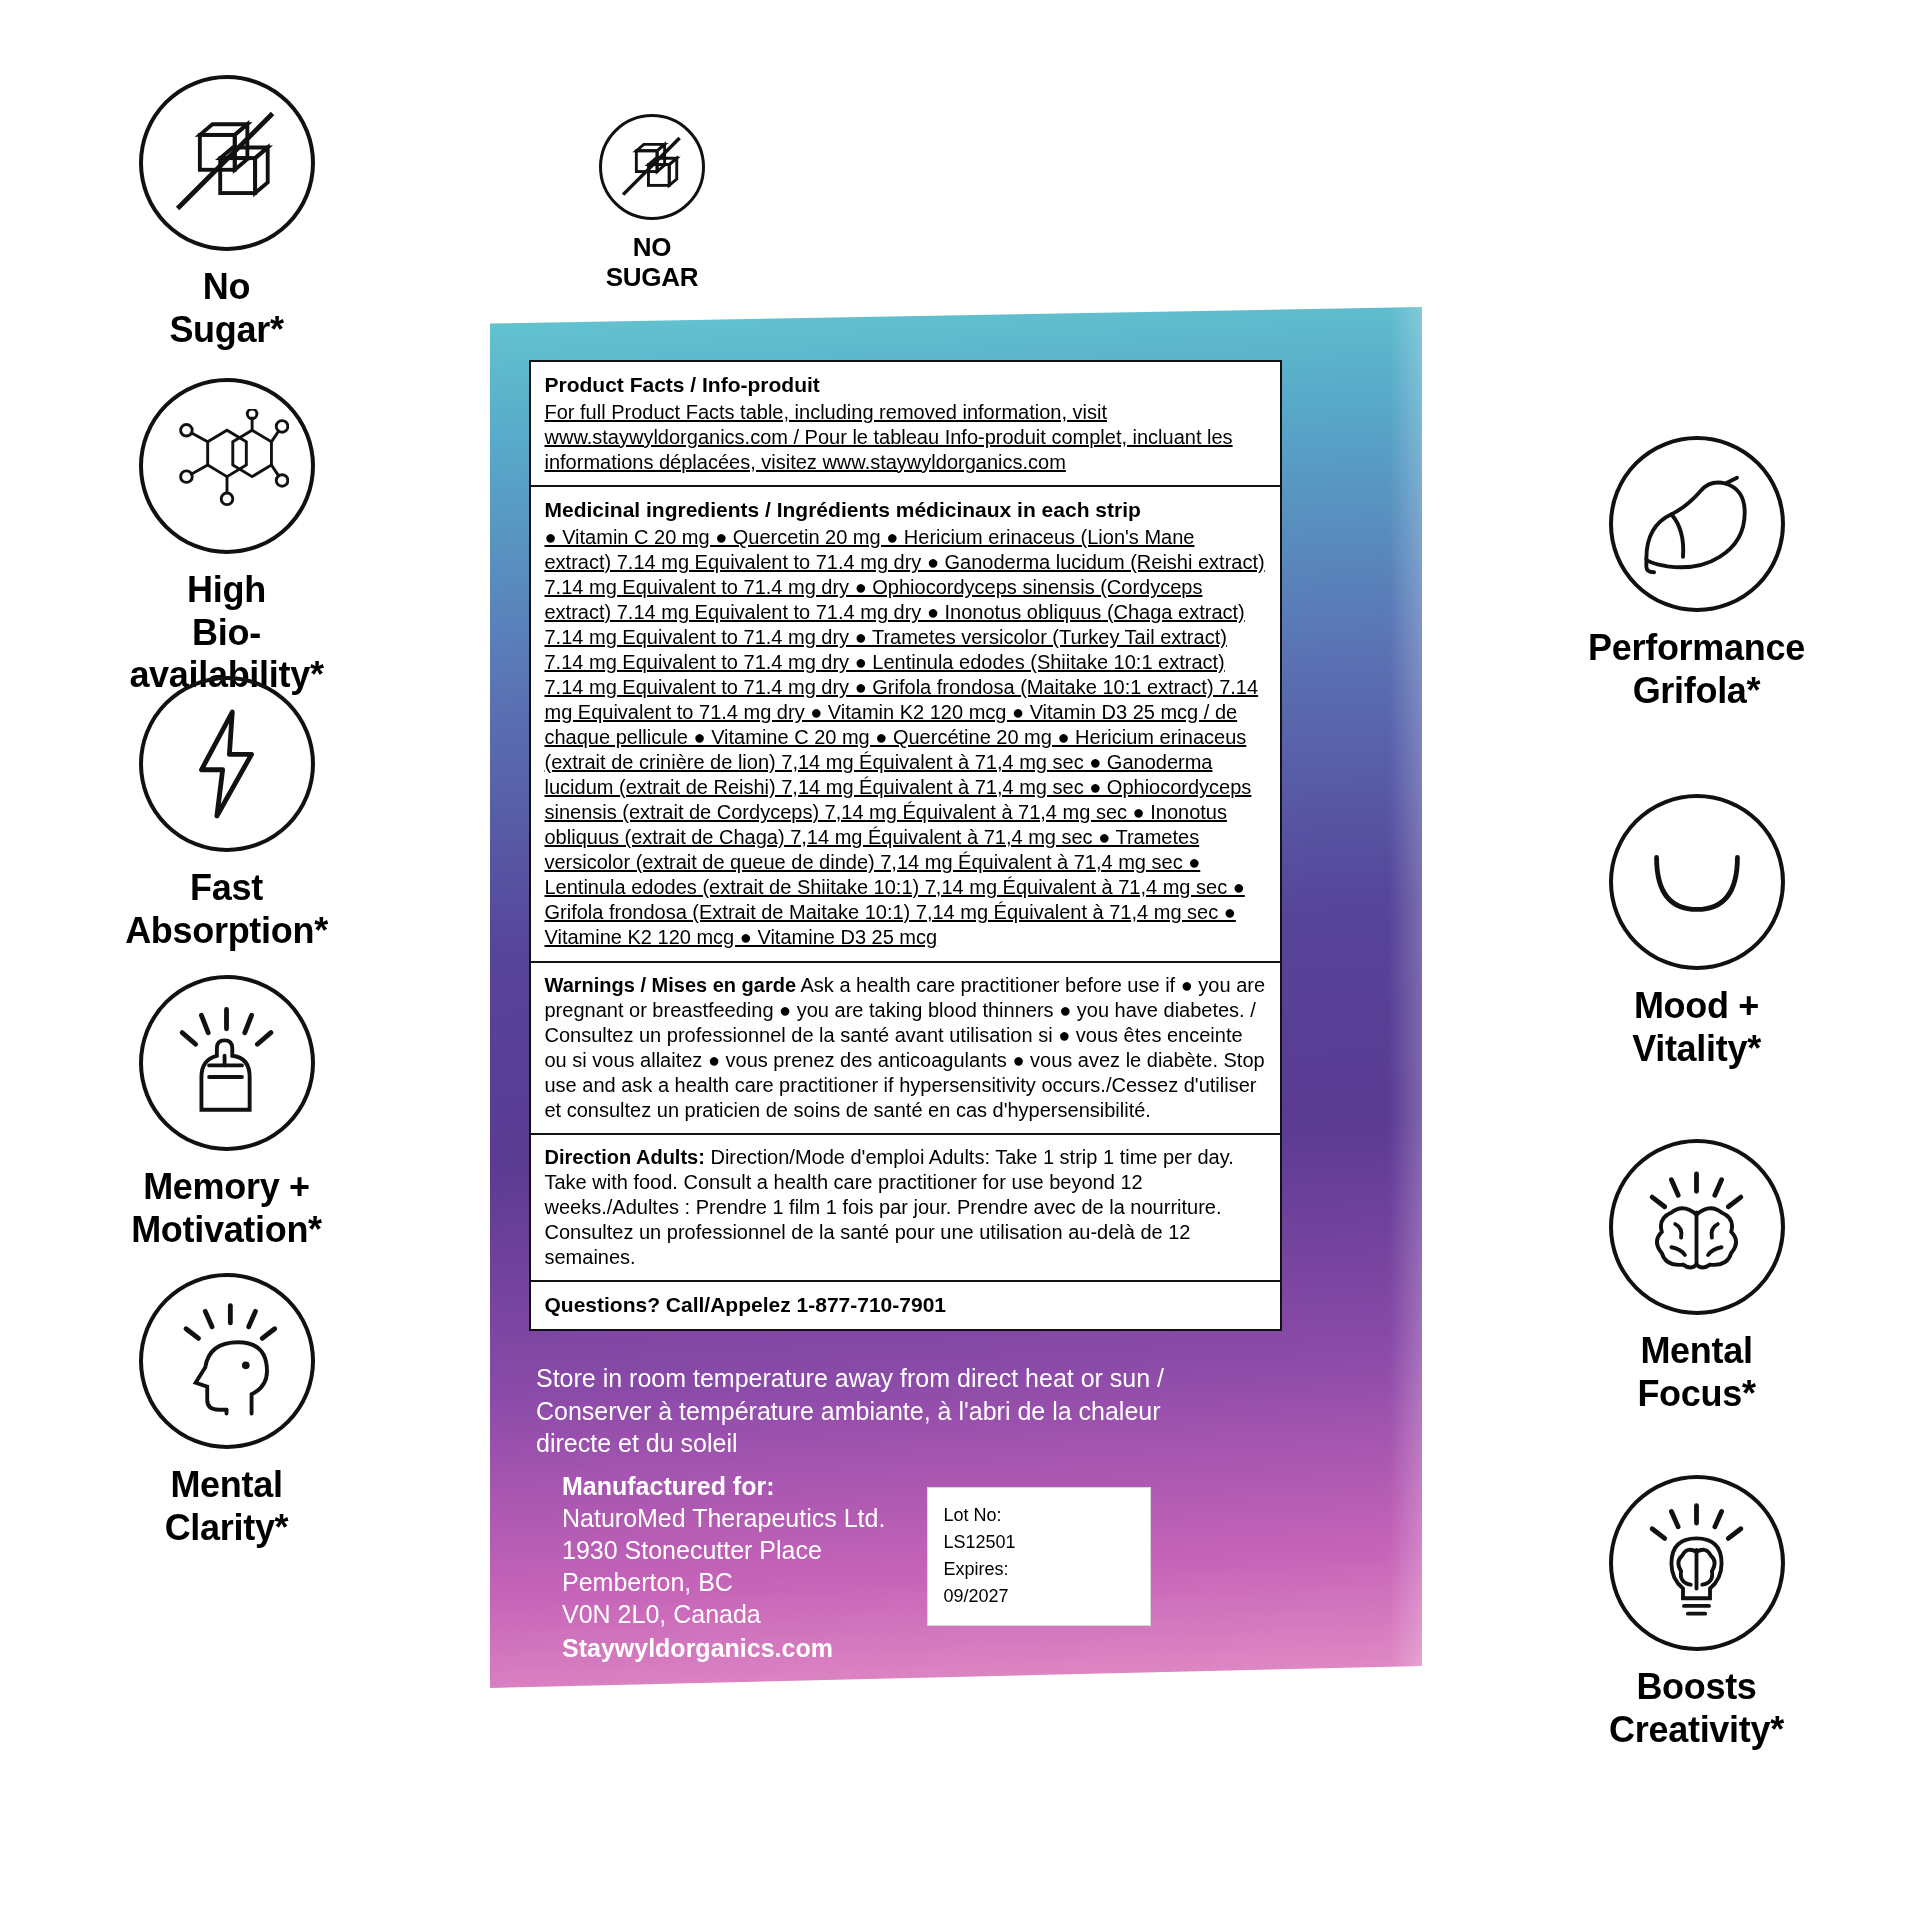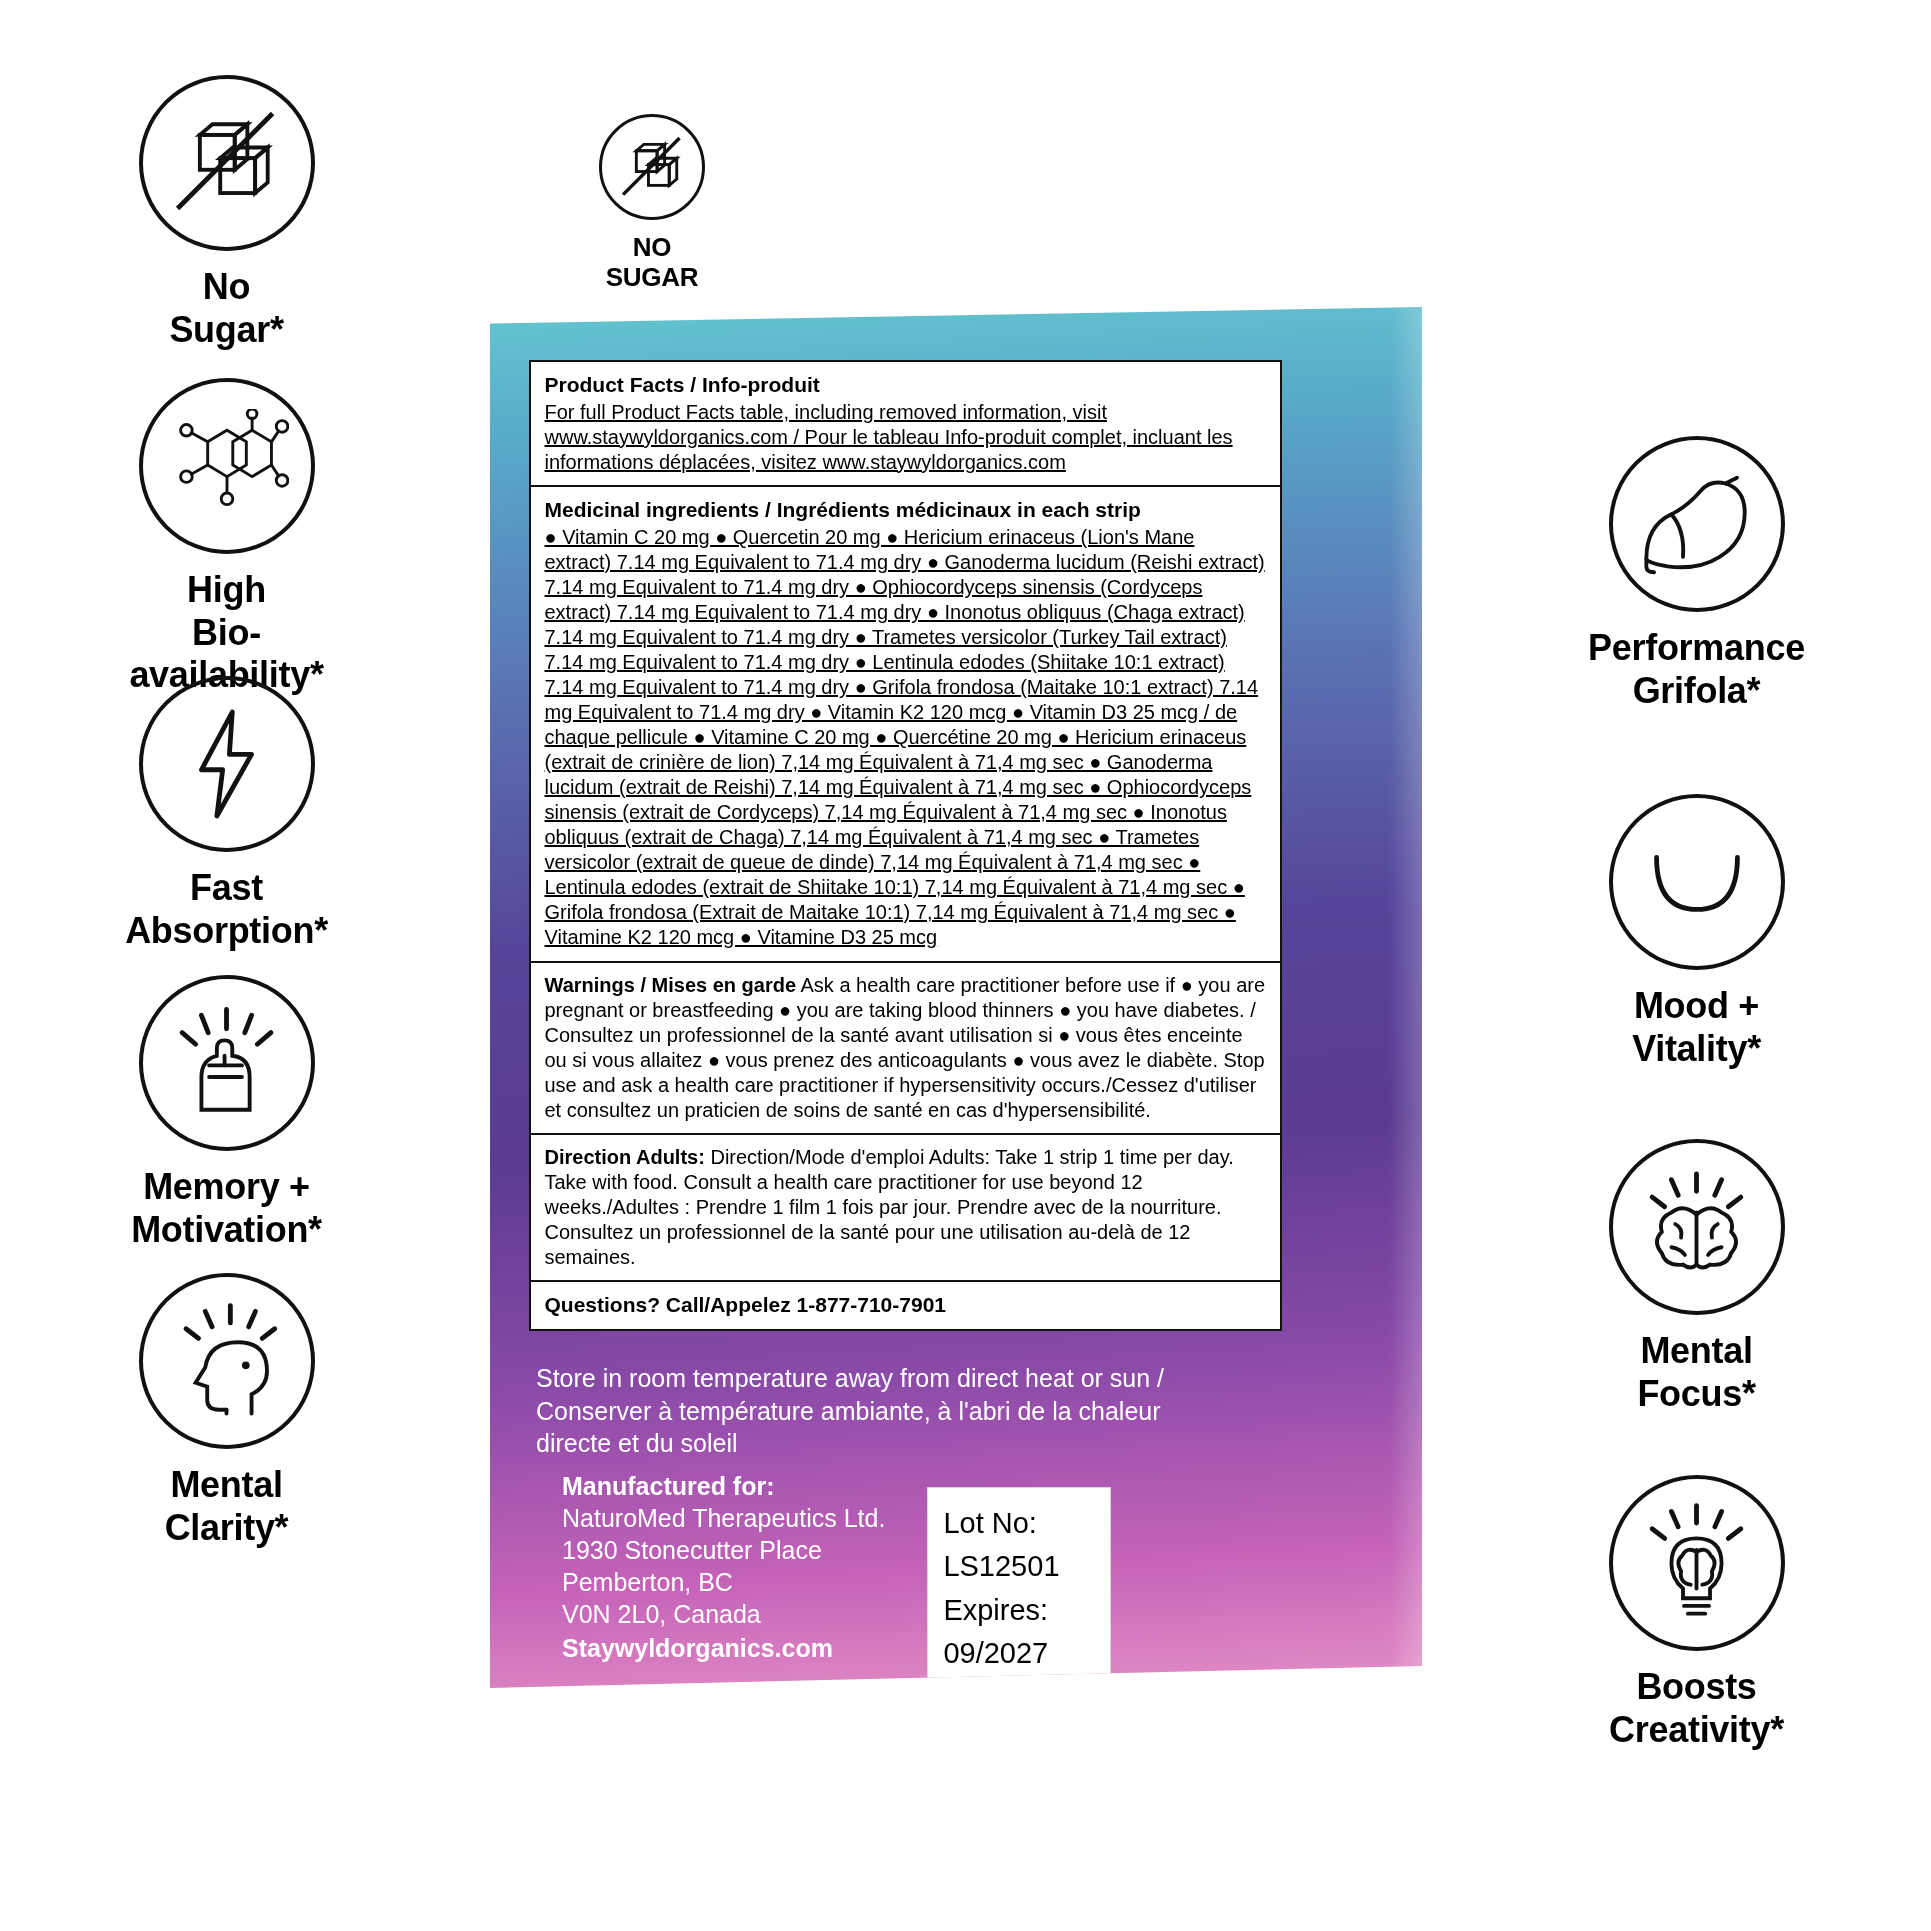--- a/index.html
+++ b/index.html
@@ -123,26 +123,26 @@
     line-height: 1.28;
   }
   #manufacturer .mf-head { font-weight: bold; }
   #manufacturer .mf-site { font-weight: bold; margin-top: 1.9px; }
 
   
   #lot-box {
     position: absolute;
     left: 437px;
     top: 1180px;
-    width: 184px;
+    width: 224px;
     background: #fff;
     border: 1px solid #d8d8d8;
     padding: 13.5px 15.4px 15.4px 15.4px;
     box-sizing: border-box;
-    font-size: 29px;
+    font-size: 18px;
     line-height: 1.5;
   }
   #lot-box .lbl { font-weight: normal; }
 
   
   #nosugar-top {
     position: absolute;
     left: 570px;
     top: 114px;
     width: 164px;

